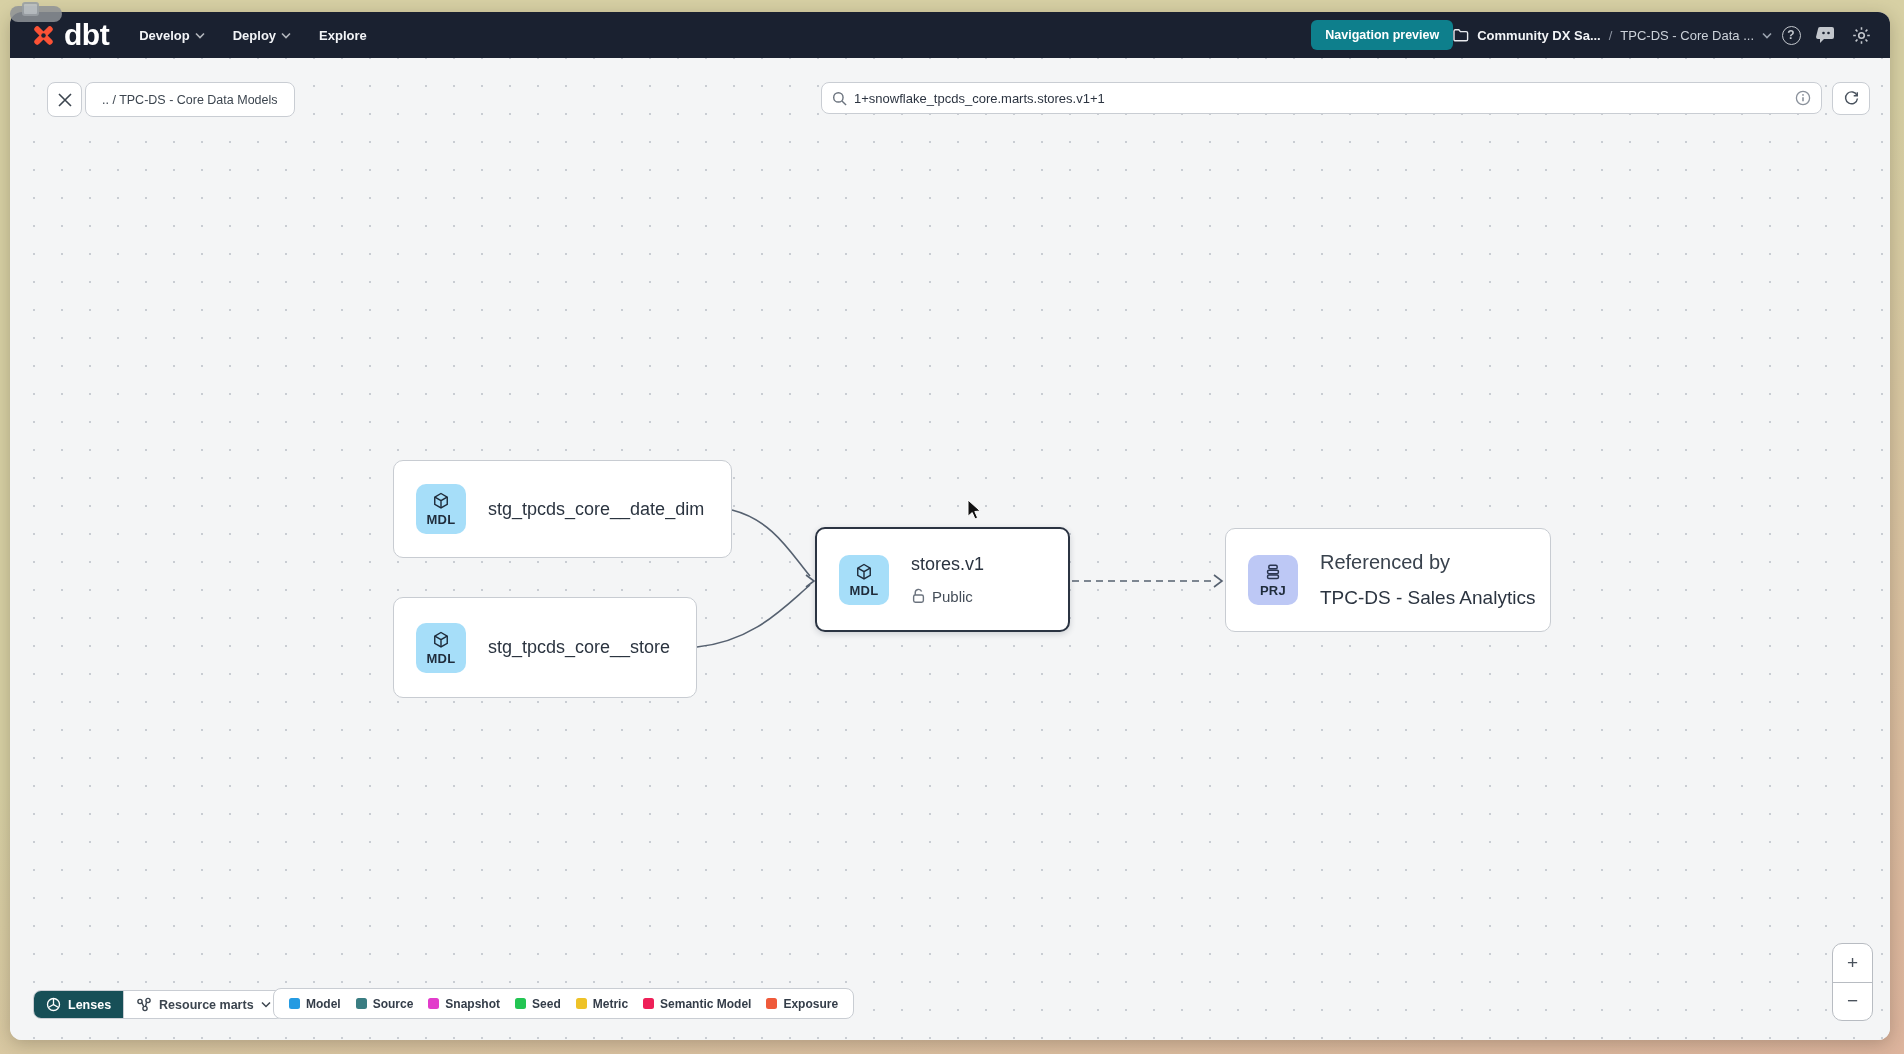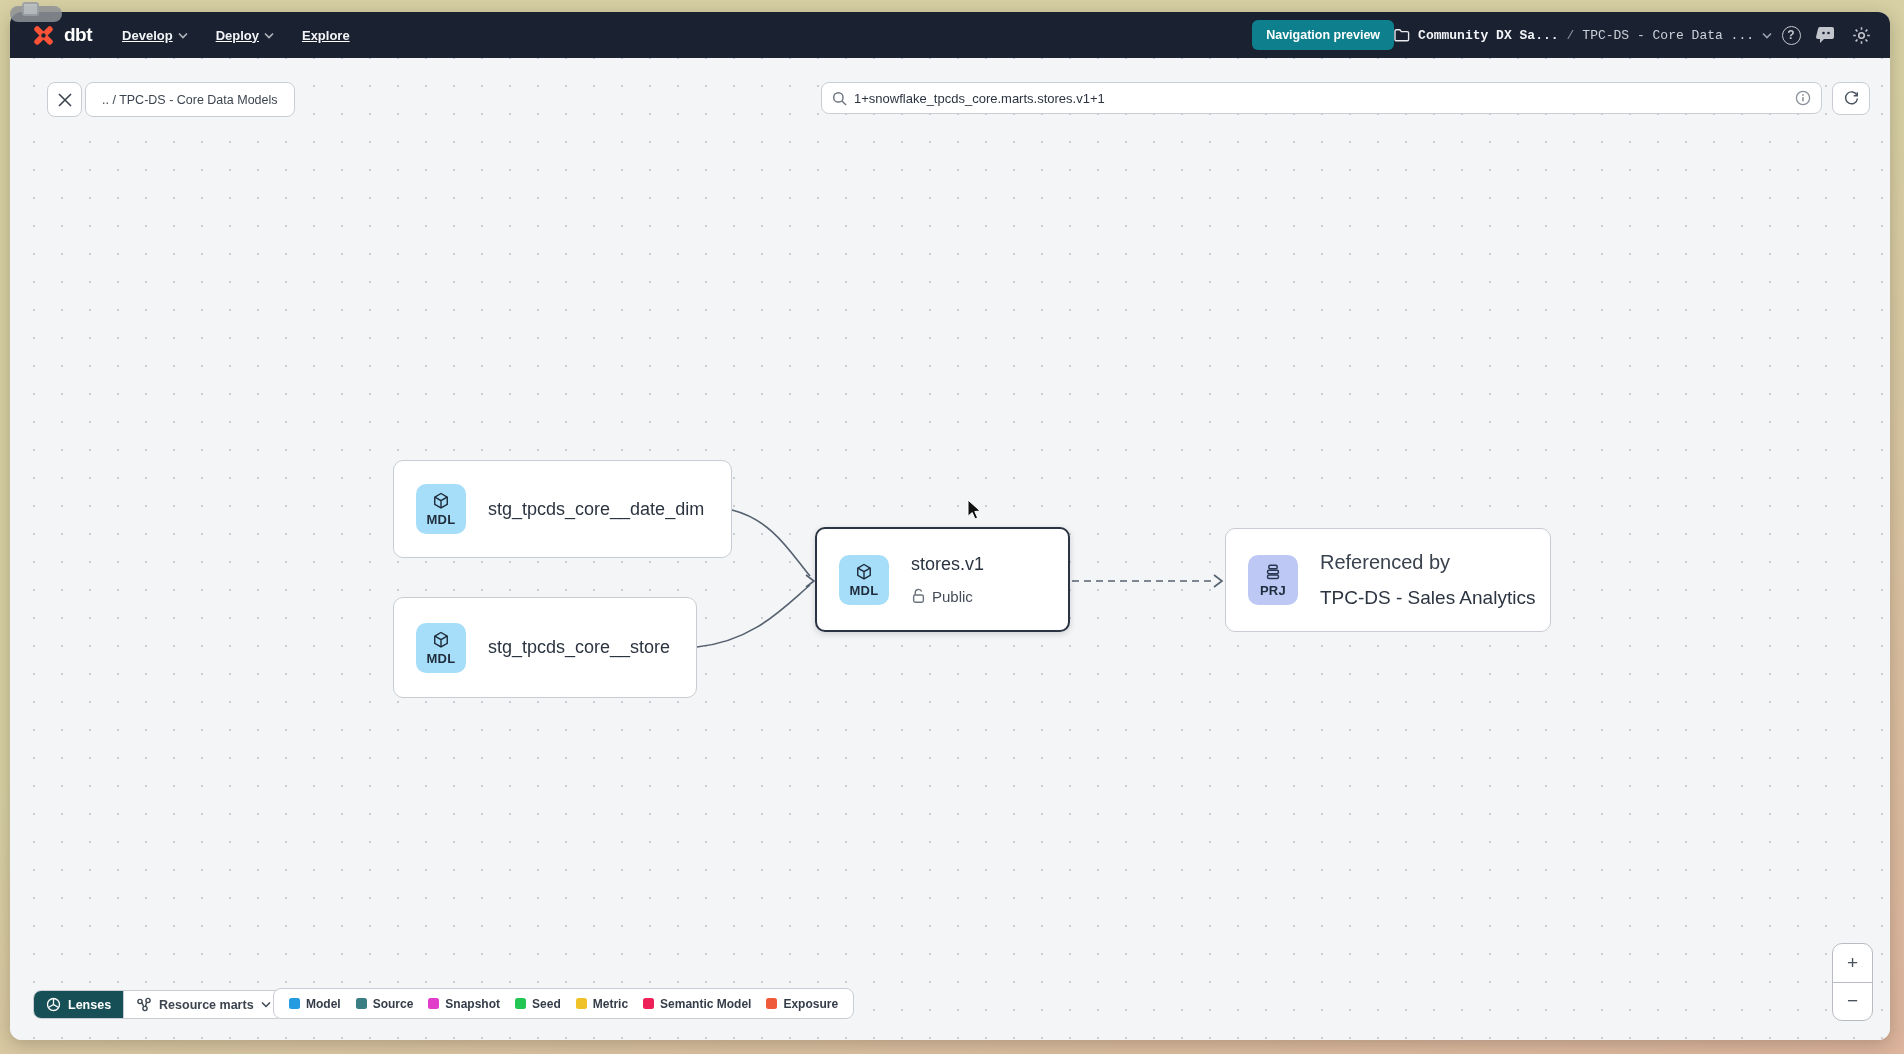--- a/index.html
+++ b/index.html
@@ -21,31 +21,31 @@
   
   .artifact-tab { position:absolute; left:10px; top:6px; width:52px; height:16px; border-radius:8px; background:#8e9296; opacity:.85; z-index:50; }
   .artifact-icon { position:absolute; left:22px; top:2px; width:17px; height:14px; border:2px solid #9aa0a4; background:#b9bec2; border-radius:3px; opacity:.9; z-index:51; }
 
   
   .navbar {
     height:46px; background:var(--navbar-bg); display:flex; align-items:center;
     padding:0 18px 0 20px; color:#fff;
   }
   .brand { display:flex; align-items:center; gap:7px; margin-right:30px; }
-  .brand-word { font-size:19px; font-weight:bold; letter-spacing:-0.5px; color:#fff; }
-  .nav-menu { display:flex; align-items:flex-start; gap:28px;text-decoration:underline; }
+  .brand-word { font-size:30px; font-weight:bold; letter-spacing:-0.5px; color:#fff; }
+  .nav-menu { display:flex; align-items:flex-start; gap:28px; }
   .nav-item { display:flex; align-items:center; gap:5px; font-size:13px; font-weight:600; color:#f2f4f7; cursor:pointer; }
   .nav-item .chev { opacity:.7; }
   .nav-right { margin-left:auto; display:flex; align-items:center; }
   .preview-btn {
     background:var(--accent-teal); color:#fff; font-size:12.5px; font-weight:700;
     border:none; border-radius:6px; padding:8px 14px; cursor:pointer;
     font-family:"Liberation Sans", sans-serif;
   }
-  .crumb { display:flex; align-items:center; gap:8px; font-size:13px;font-family:Liberation Mono, monospace; }
+  .crumb { display:flex; align-items:center; gap:8px; font-size:13px; }
   .crumb-project { font-weight:700; color:#f2f4f7; }
   .crumb-sep { color:#8e96a3; }
   .crumb-item { color:#ccd2da; }
   .nav-icons { display:flex; align-items:center; gap:13px; margin-left:8px; }
   .nav-icon { width:22px; height:22px; display:flex; align-items:center; justify-content:center; color:#c3c7cd; cursor:pointer; }
   .help-circle { width:19px; height:19px; border:1.8px solid #c3c7cd; border-radius:50%; font-size:12px; font-weight:700; display:flex; align-items:center; justify-content:center; }
 
   
   .canvas {
     position:relative; height:982px;

